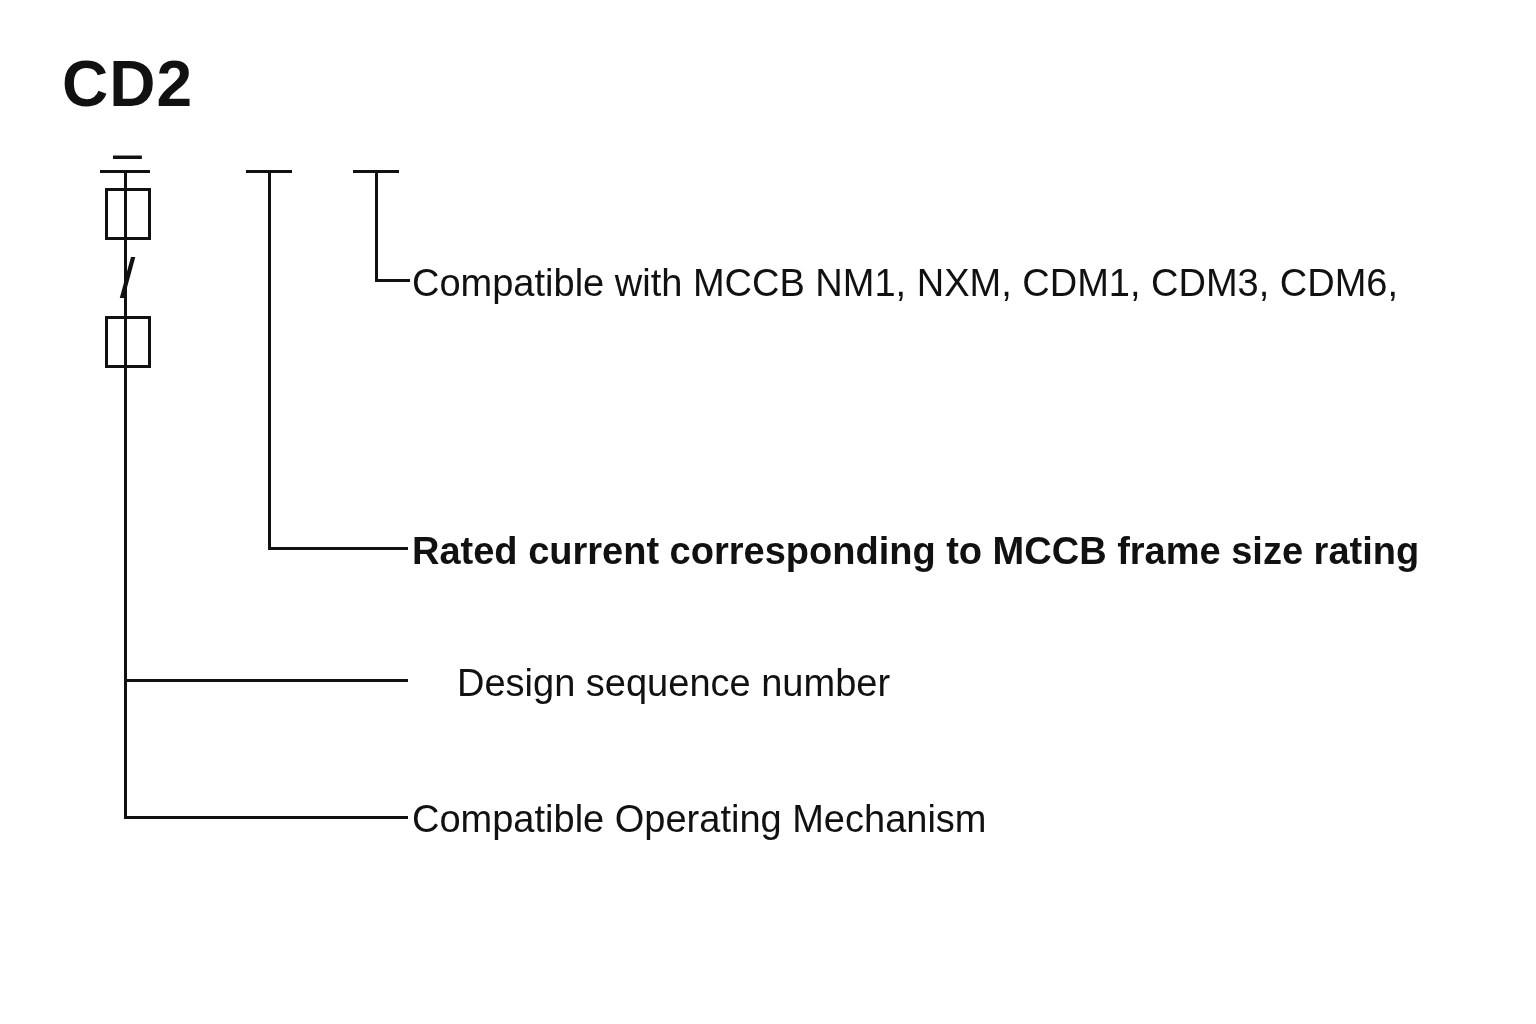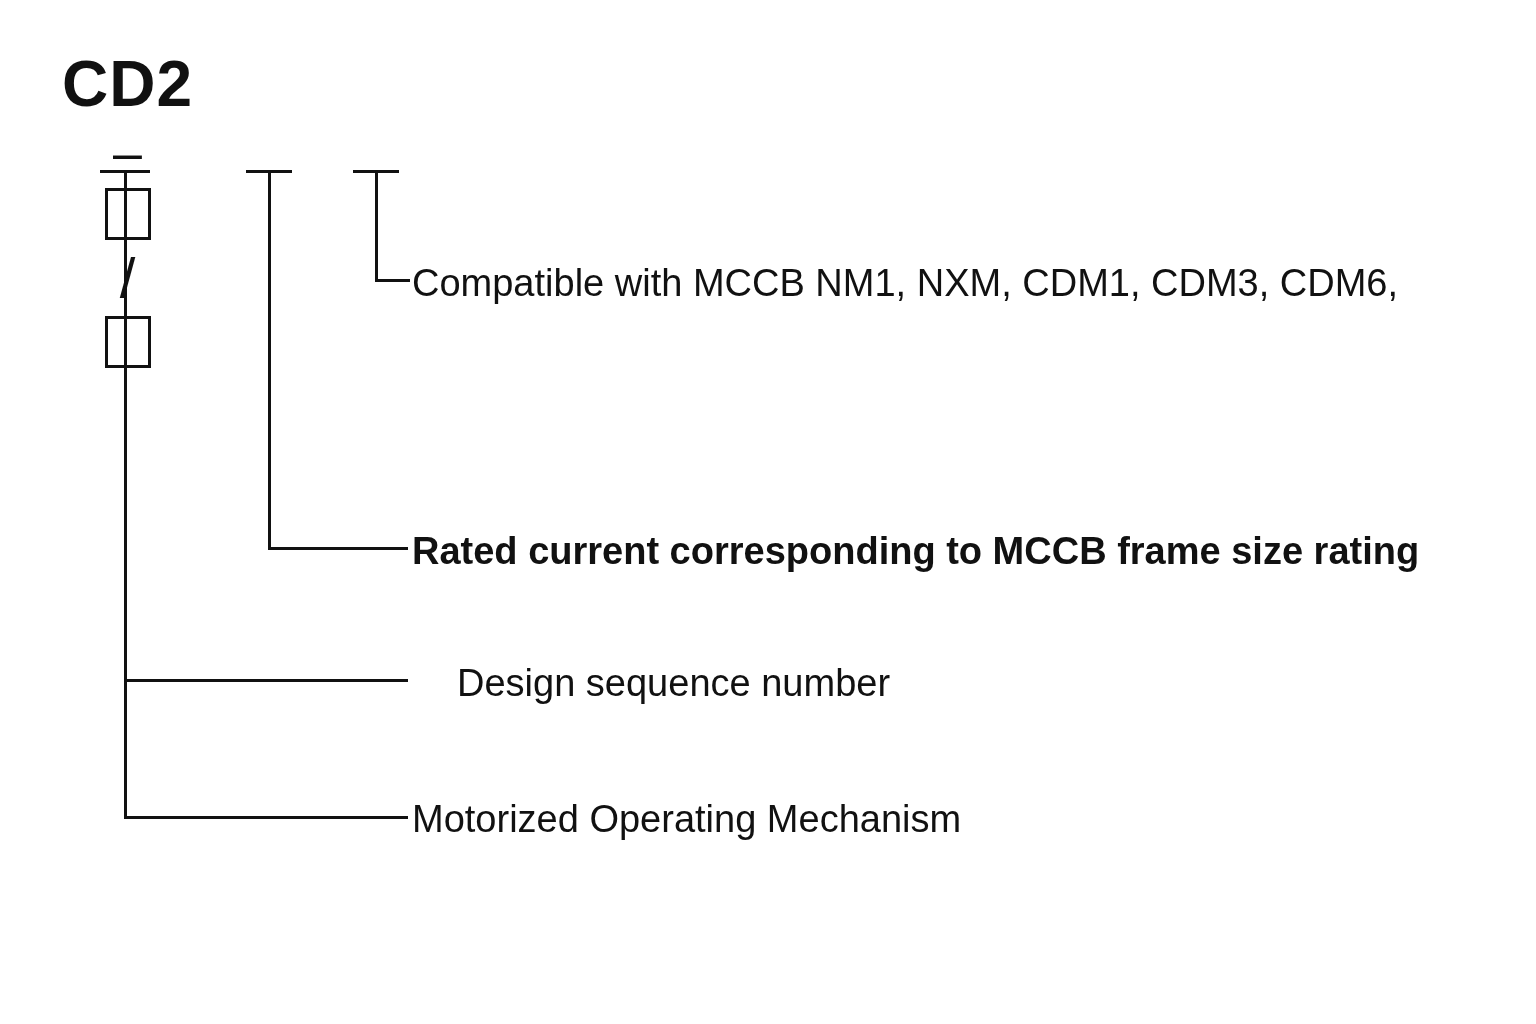--- a/index.html
+++ b/index.html
@@ -121,16 +121,16 @@
 
   <div class="label" style="left:412px; top:532px;font-weight:bold;">
     <span class="line">Rated current corresponding to MCCB frame size rating</span>
   </div>
 
   <div class="label" style="left:428px; top:664px;margin-left:29px;">
     <span class="line">Design sequence number</span>
   </div>
 
   <div class="label" style="left:412px; top:800px;">
-    <span class="line">Motorized Operating Mechanism</span>
+    <span class="line">Compatible Operating Mechanism</span>
   </div>
 
 </div>
 
 </body></html>

